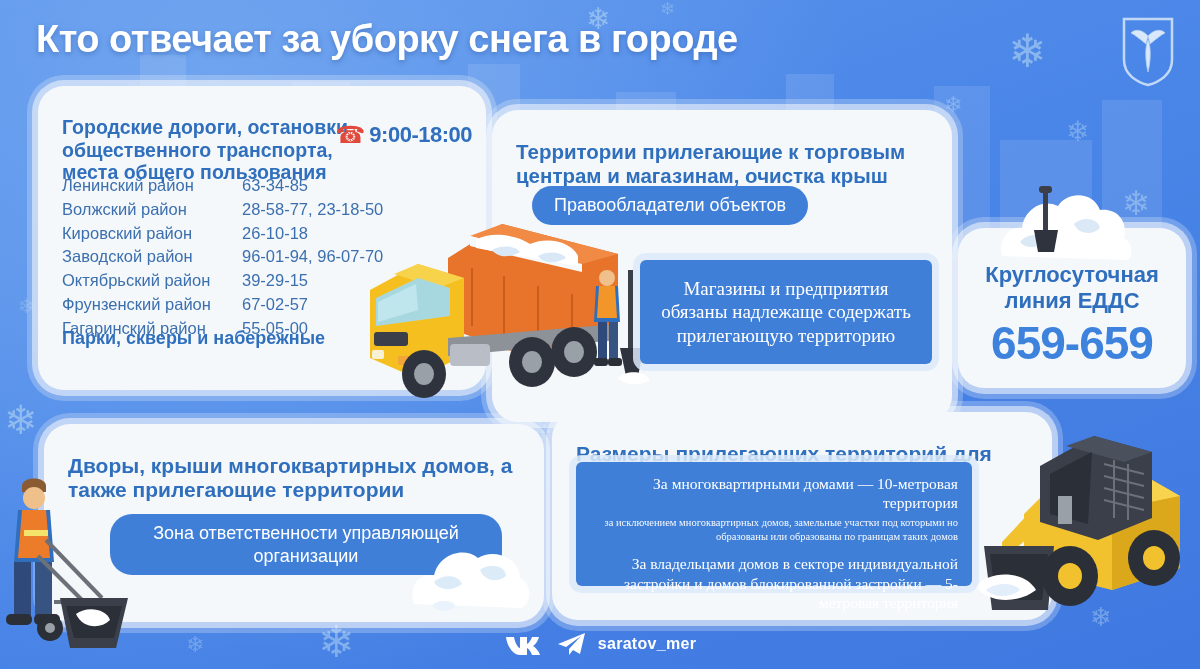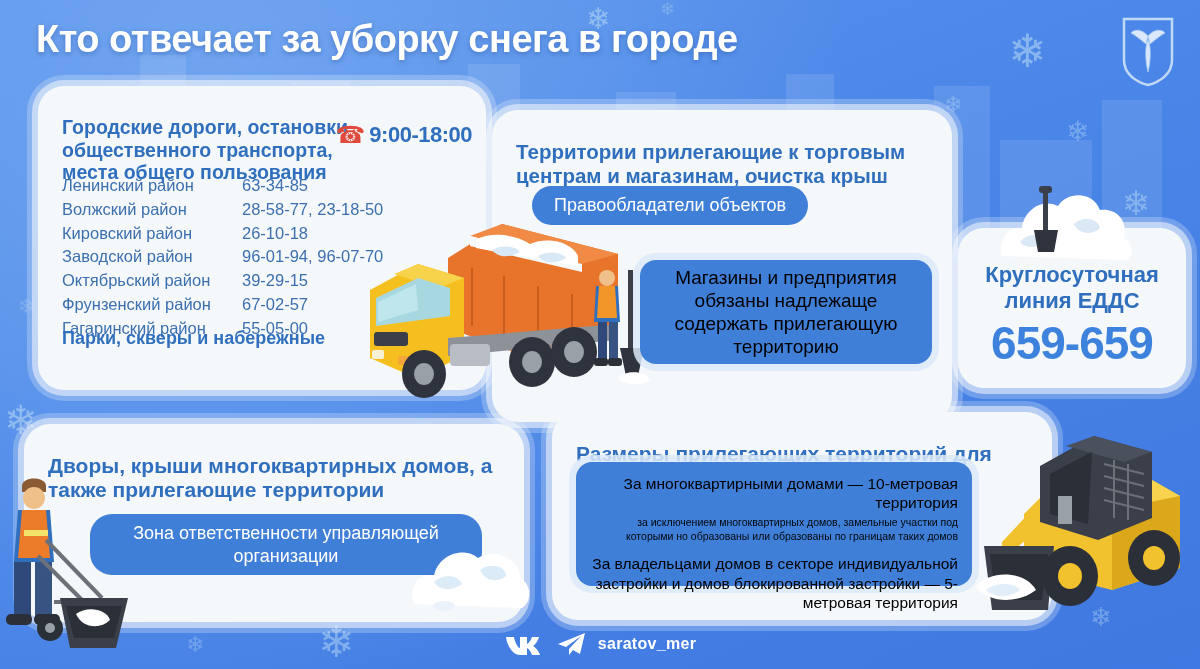--- a/index.html
+++ b/index.html
@@ -27,21 +27,21 @@
     box-shadow:0 0 0 6px rgba(245,248,251,.55), 0 0 0 11px rgba(245,248,251,.25);
   }
   .card::before{
     content:"";position:absolute;inset:-7px;border-radius:32px;
     background:#f5f8fb;opacity:.5;z-index:-1;
   }
 
   #card-roads   {left:38px; top:86px;  width:448px;height:304px;}
   #card-malls   {left:492px;top:110px; width:460px;height:312px;}
   #card-hotline {left:958px;top:228px; width:228px;height:160px;}
-  #card-yards   {left:24px; top:424px; width:500px;height:198px;}
+  #card-yards   {left:44px; top:424px; width:500px;height:198px;}
   #card-sizes   {left:552px;top:412px; width:500px;height:208px;}
 
   
   .title{
     position:absolute;left:36px;top:18px;z-index:9;
     font-size:38px;font-weight:bold;color:#ffffff;letter-spacing:-.5px;
     text-shadow:0 2px 5px rgba(25,60,130,.35);
   }
   .h-blue{color:#2f6fbd;font-weight:bold;line-height:1.16;margin-top:12px;}
   .card .pad{position:absolute;left:24px;right:20px;top:18px;}
@@ -59,22 +59,22 @@
   .pill{
     display:inline-block;background:#3f7fd8;color:#fff;border-radius:22px;
     padding:8px 22px;font-size:18px;line-height:1.25;text-align:center;
   }
   #parks-pill{position:absolute;left:24px;top:262px;}
 
   
   #malls-head{font-size:20.5px;}
   #malls-pill{position:absolute;left:40px;top:76px;}
   .bluebox{
-    position:absolute;background:#3f7fd8;border-radius:16px;color:#000000;
-    text-align:center;box-shadow:0 0 0 7px rgba(220,234,249,.85);
+    position:absolute;background:#3f7fd8;border-radius:6px;color:#ffffff;
+    text-align:center;box-shadow:0 0 0 7px rgba(220,234,249,.85);font-family:Liberation Serif, serif;
   }
   #malls-box{left:640px;top:260px;width:292px;height:104px;
              display:flex;align-items:center;justify-content:center;z-index:6;}
   #malls-box .t{font-size:19px;line-height:1.22;padding:0 12px;}
 
   
   #hot-head{position:absolute;left:0;right:0;top:22px;text-align:center;font-size:22px;}
   #hot-num{position:absolute;left:0;right:0;top:88px;text-align:center;
            font-size:46px;font-weight:bold;color:#3d82dd;letter-spacing:-1px;}
 

